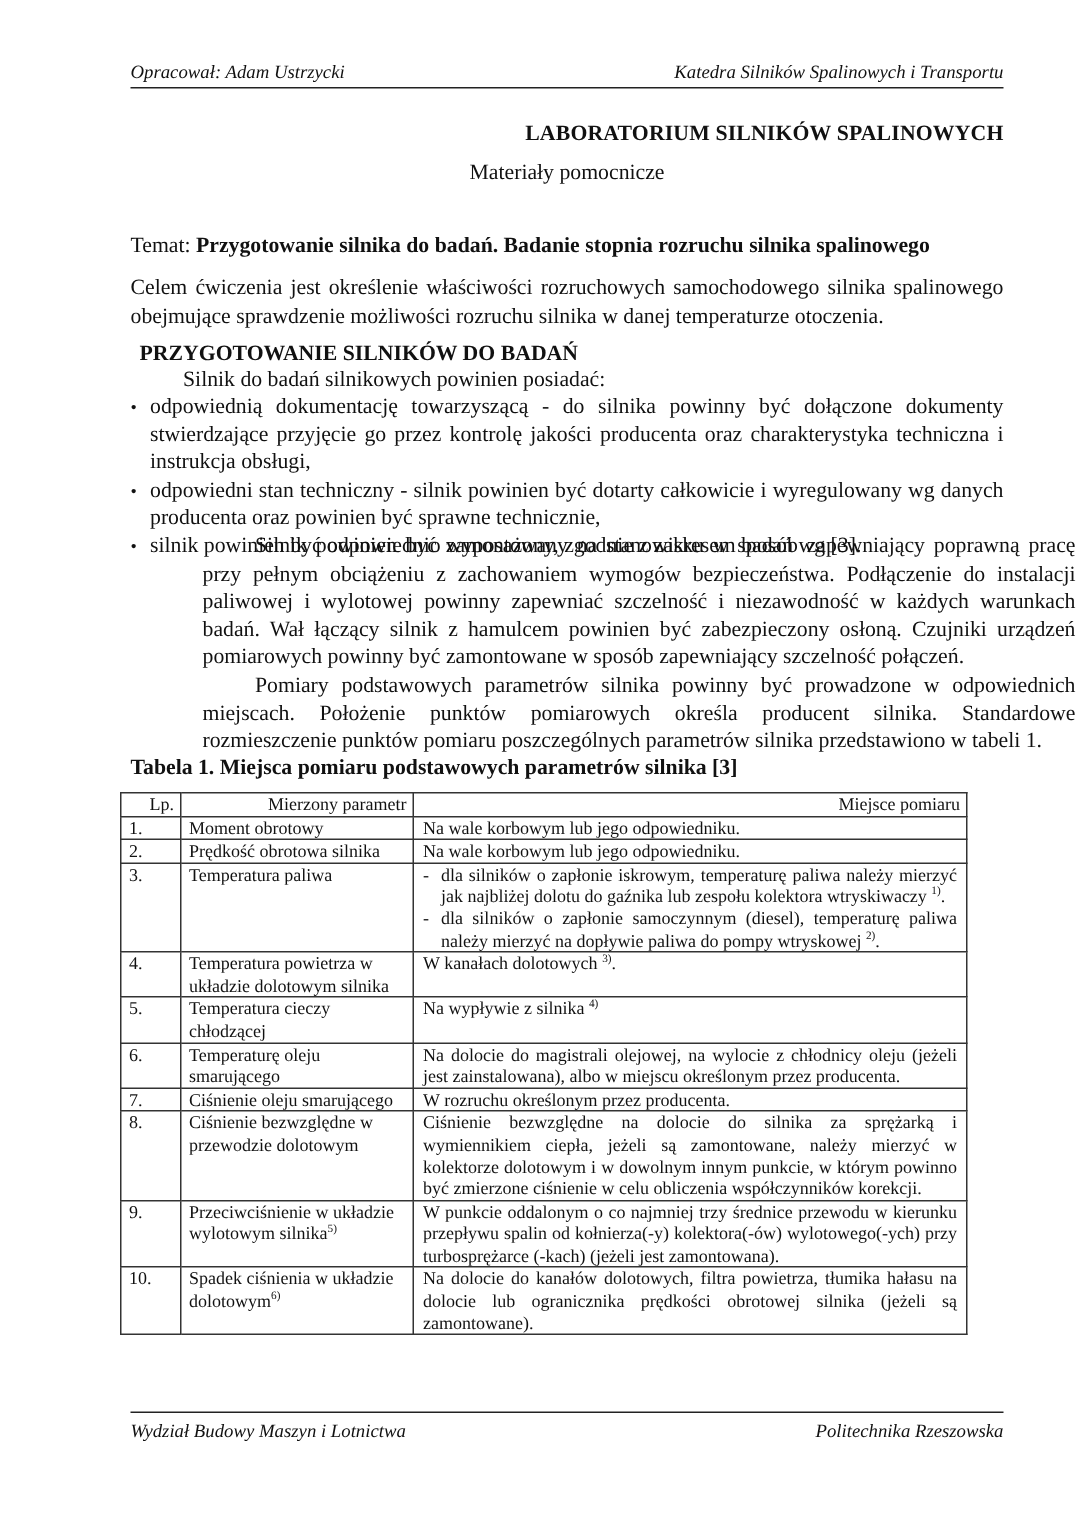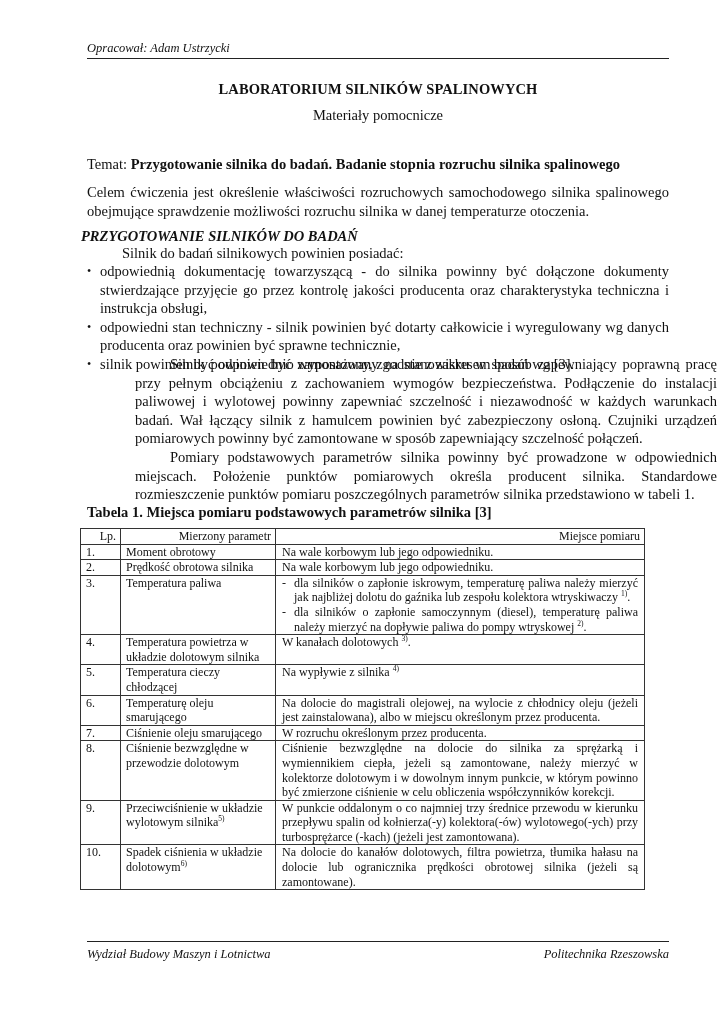--- a/index.html
+++ b/index.html
@@ -11,37 +11,37 @@
   .header {
     position: absolute; left: 87px; top: 40px; width: 582px;
     display: flex; justify-content: space-between;
     font-style: italic; font-size: 12.5px; line-height: 16px;
   }
   .header-rule {
     position: absolute; left: 87px; top: 58px; width: 582px; height: 0;
     border-top: 1.6px solid #222;
   }
   .doc-title {
-    position: absolute; left: 87px; top: 80px; width: 582px; text-align: center;
+    position: absolute; left: 87px; top: 80px; width: 582px; text-align: right;
     font-size: 14.5px; font-weight: bold; line-height: 18px; letter-spacing: 0.1px;
   }
   .doc-subtitle {
     position: absolute; left: 87px; top: 106px; width: 582px; text-align: center;
     font-size: 14.5px; line-height: 18px;
   }
   .body-text {
     position: absolute; left: 87px; width: 582px;
     font-size: 14.5px; line-height: 18.6px; text-align: justify;
   }
   .topic { top: 155px; }
   .topic .topic-bold { font-weight: bold; }
   .intro { top: 183px; }
   .section-heading {
-    position: absolute; left: 81px; top: 227px; width: 582px;
-    font-size: 14.5px; font-weight: bold; line-height: 18px; font-style: italic;
+    position: absolute; left: 93px; top: 227px; width: 582px;
+    font-size: 14.5px; font-weight: bold; line-height: 18px;
   }
   .indent-line {
     position: absolute; left: 122px; top: 244px; width: 547px;
     font-size: 14.5px; line-height: 18px;
   }
   .bullets { position: absolute; left: 87px; top: 262px; width: 582px; margin: 0; padding: 0; list-style: none; }
   .bullets li {
     position: relative; padding-left: 13px;
     font-size: 14.5px; line-height: 18.6px; text-align: justify;
   }
@@ -79,20 +79,21 @@
     font-style: italic; font-size: 12.5px; line-height: 16px; text-align: right;
   }
 </style>
 </head>
 <body>
 
 <div class="page">
 
   <div class="header">
     <span>Opracował: Adam Ustrzycki</span>
+    <span>Katedra Silników Spalinowych i Transportu</span>
   </div>
   <div class="header-rule"></div>
 
   <div class="doc-title">LABORATORIUM SILNIKÓW SPALINOWYCH</div>
   <div class="doc-subtitle">Materiały pomocnicze</div>
 
   <div class="body-text intro">Celem ćwiczenia jest określenie właściwości rozruchowych samochodowego silnika spalinowego obejmujące sprawdzenie możliwości rozruchu silnika w danej temperaturze otoczenia.</div>
 
   <div class="body-text topic">
     <span>Temat: </span><span class="topic-bold">Przygotowanie silnika do badań. Badanie stopnia rozruchu silnika spalinowego</span>

